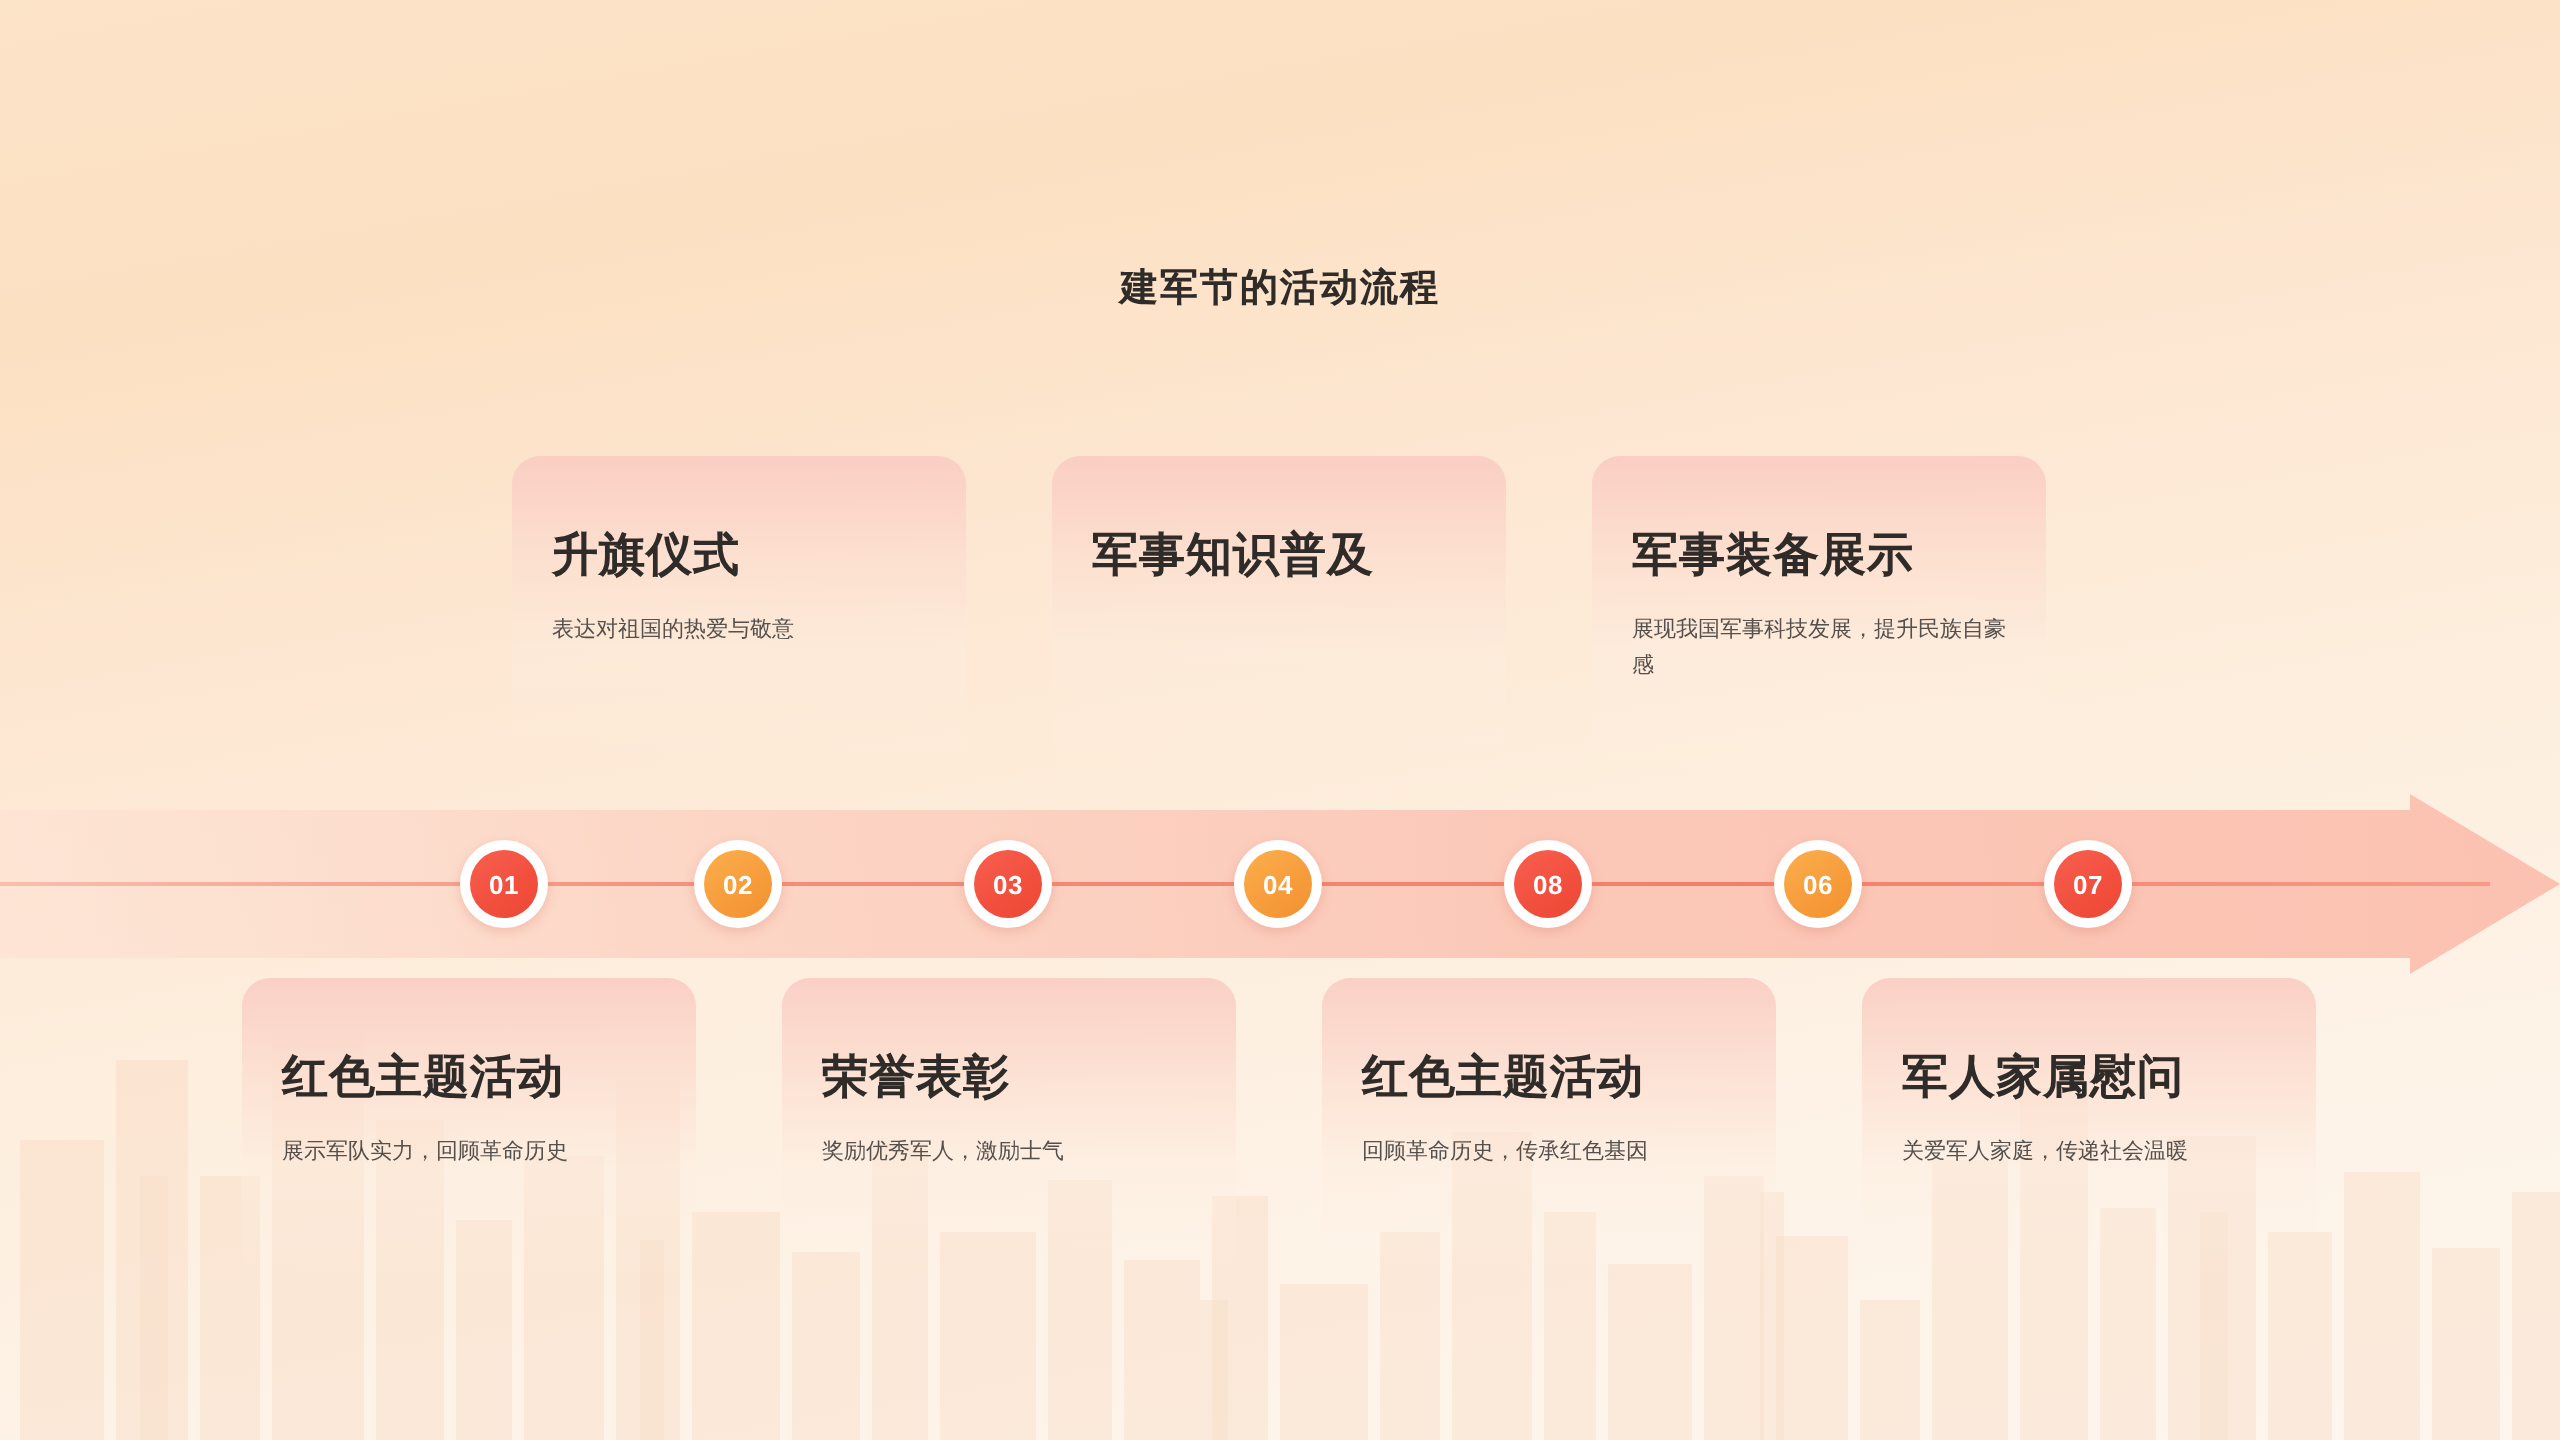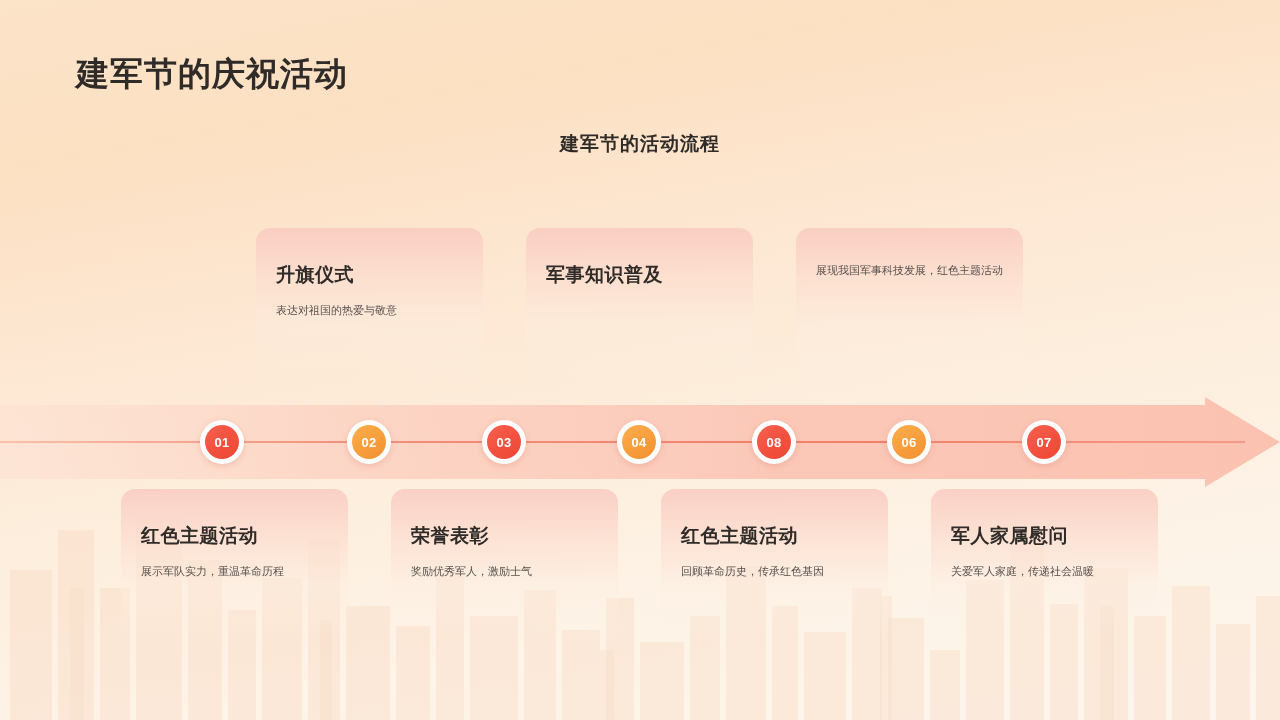--- a/index.html
+++ b/index.html
@@ -133,21 +133,21 @@
   .card.bottom {
     height: 150px;
     background: linear-gradient(to bottom,
         rgba(250,206,196,0.95) 0%,
         rgba(252,223,209,0.78) 34%,
         rgba(253,238,225,0.42) 64%,
         rgba(253,244,234,0.08) 90%,
         rgba(253,246,238,0) 100%);
   }
   .card-title {
-    font-size: 19px;
+    font-size: 23px;
     font-weight: bold;
     color: #2f2b28;
     letter-spacing: 0.5px;
     margin: 0 0 14px 0;
     white-space: nowrap;
   }
   .card-desc {
     font-size: 11px;
     line-height: 1.62;
     color: #55504c;
@@ -195,37 +195,36 @@
     </g>
     <g fill="#f5cfb6" opacity="0.5">
       <rect x="70" y="168" width="14" height="132"></rect>
       <rect x="320" y="200" width="12" height="100"></rect>
       <rect x="600" y="230" width="14" height="70"></rect>
       <rect x="880" y="176" width="12" height="124"></rect>
       <rect x="1100" y="186" width="14" height="114"></rect>
     </g>
   </svg>
 
-  <div class="slide-title">建军节的庆祝活动</div>
   <div class="section-title">建军节的活动流程</div>
 
   <svg class="arrow-band" viewBox="0 0 1280 90" preserveAspectRatio="none">
     <defs>
       <linearGradient id="bandGrad" x1="0" y1="0" x2="1" y2="0">
         <stop offset="0%" stop-color="#fde0d2" stop-opacity="0.55"></stop>
         <stop offset="25%" stop-color="#fcd3c3" stop-opacity="0.85"></stop>
         <stop offset="60%" stop-color="#fbc6b6" stop-opacity="0.95"></stop>
         <stop offset="100%" stop-color="#fbc2b1" stop-opacity="1"></stop>
       </linearGradient>
     </defs>
     <path d="M0,8 L1205,8 L1205,0 L1280,45 L1205,90 L1205,82 L0,82 Z" fill="url(#bandGrad)"></path>
   </svg>
   <div class="arrow-line"></div>
 
-  <div class="marker" style="left:200px; top:420px;">
+  <div class="marker" style="left:230px; top:420px;">
     <div class="marker-inner red">01</div>
   </div>
   <div class="marker" style="left:347px; top:420px;">
     <div class="marker-inner orange">02</div>
   </div>
   <div class="marker" style="left:482px; top:420px;">
     <div class="marker-inner red">03</div>
   </div>
   <div class="marker" style="left:617px; top:420px;">
     <div class="marker-inner orange">04</div>
@@ -241,26 +240,27 @@
   </div>
 
   <div class="card top" style="left:256px; top:228px;">
     <div class="card-title">升旗仪式</div>
     <div class="card-desc">表达对祖国的热爱与敬意</div>
   </div>
   <div class="card top" style="left:526px; top:228px;">
     <div class="card-title">军事知识普及</div>
   </div>
   <div class="card top" style="left:796px; top:228px;">
-    <div class="card-desc">展现我国军事科技发展，红色主题活动</div>
+    <div class="card-title">军事装备展示</div>
+    <div class="card-desc">展现我国军事科技发展，提升民族自豪感</div>
   </div>
 
   <div class="card bottom" style="left:121px; top:489px;">
     <div class="card-title">红色主题活动</div>
-    <div class="card-desc">展示军队实力，重温革命历程</div>
+    <div class="card-desc">展示军队实力，回顾革命历史</div>
   </div>
   <div class="card bottom" style="left:391px; top:489px;">
     <div class="card-title">荣誉表彰</div>
     <div class="card-desc">奖励优秀军人，激励士气</div>
   </div>
   <div class="card bottom" style="left:931px; top:489px;">
     <div class="card-title">军人家属慰问</div>
     <div class="card-desc">关爱军人家庭，传递社会温暖</div>
   </div>
   <div class="card bottom" style="left:661px; top:489px;">

